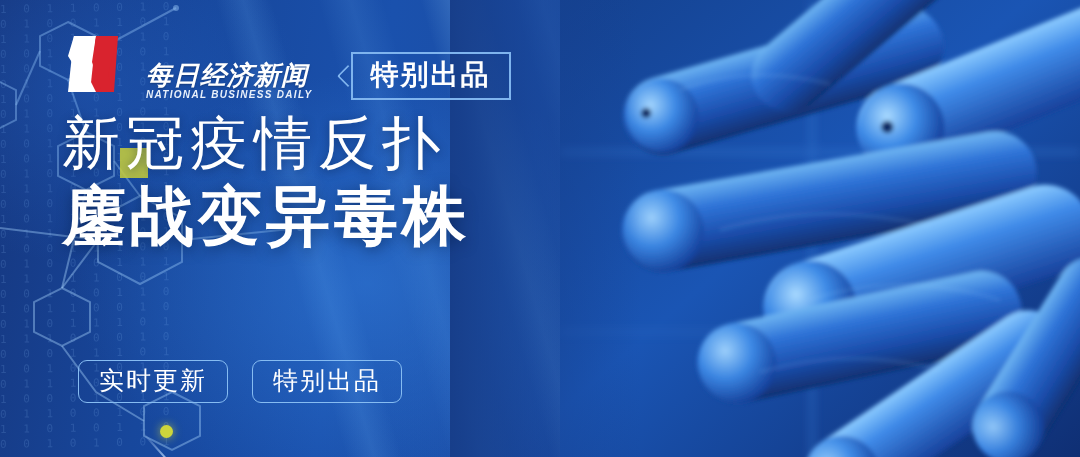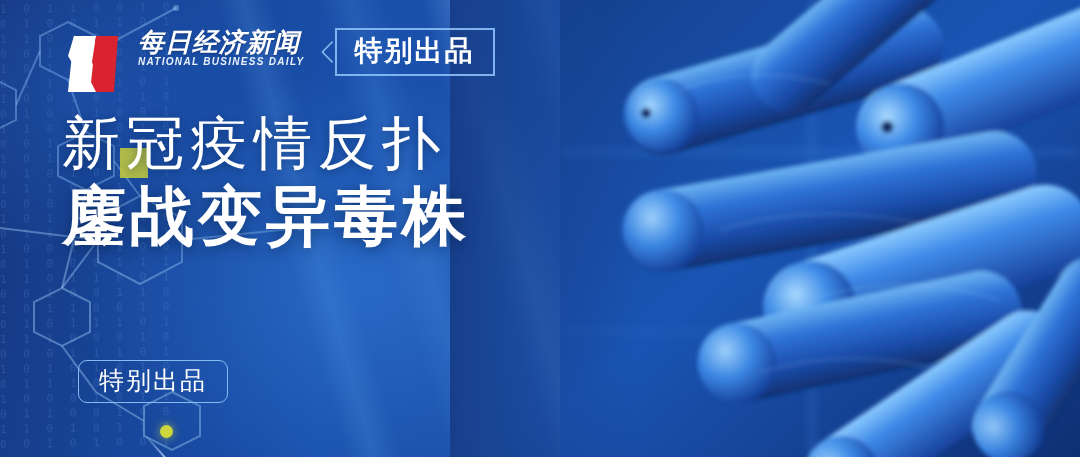--- a/index.html
+++ b/index.html
@@ -78,21 +78,21 @@
   .bg-micro-fade{
     position:absolute; right:440px; top:0;
     width:190px; height:457px;
     background:linear-gradient(90deg, rgba(23,62,138,1) 0%, rgba(23,65,145,.55) 45%, rgba(23,65,145,0) 100%);
     pointer-events:none;
   }
 
   
   .logo-row{
     position:absolute; left:62px; top:28px;
-    display:flex; align-items:flex-start; gap:0;
+    display:flex; align-items:flex-end; gap:8px;
     z-index:6;
   }
   .logo-mark{ width:66px; height:72px; flex:0 0 auto; }
   .logo-text{ margin-left:10px; display:flex; flex-direction:column; justify-content:center; }
   .logo-cn{
     font-size:26px; font-weight:bold; font-style:italic;
     color:#ffffff; letter-spacing:1px; line-height:1.08;
     white-space:nowrap;
     text-shadow:0 1px 2px rgba(0,0,0,.25);
   }
@@ -371,19 +371,20 @@
 
   <div class="title-block">
     <div class="title-1">
       <span class="title-accent"></span>
       <span>新冠疫情反扑</span>
     </div>
     <div class="title-2">鏖战变异毒株</div>
   </div>
 
   <div class="btn-row">
+    <div class="pill">实时更新</div>
     <div class="pill">特别出品</div>
   </div>
 
   <div class="dot-stem"></div>
   <div class="dot-accent"></div>
 
 </div>
 
 </body></html>

